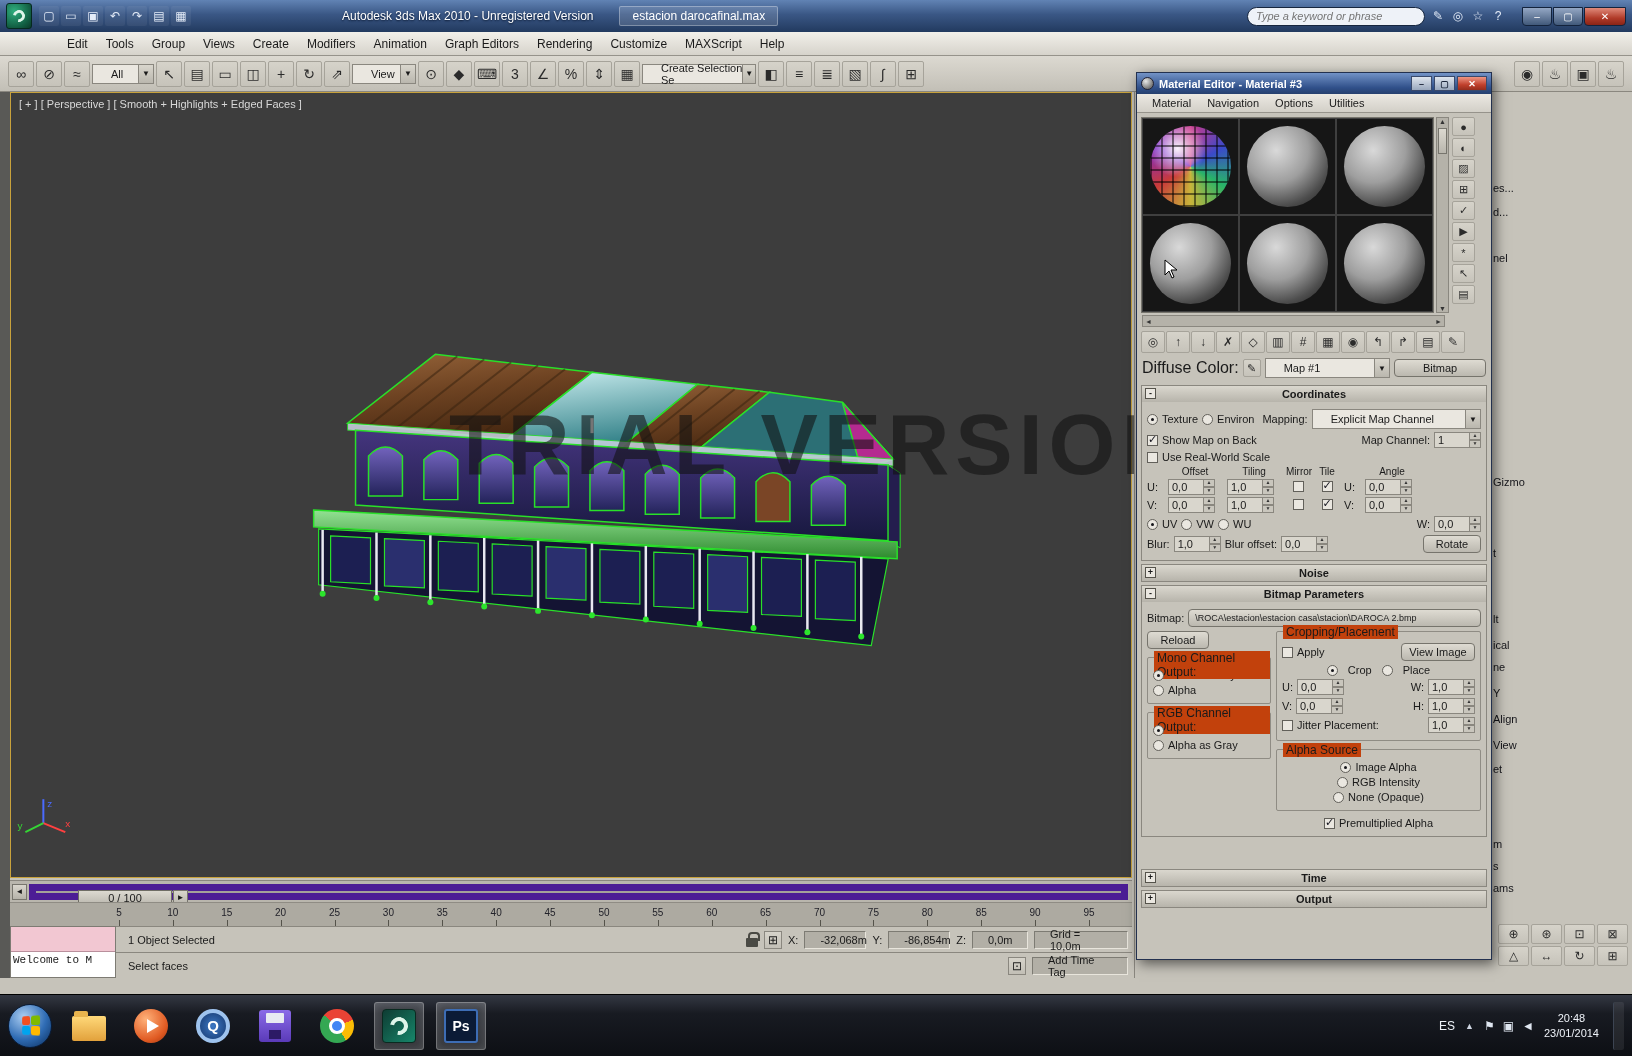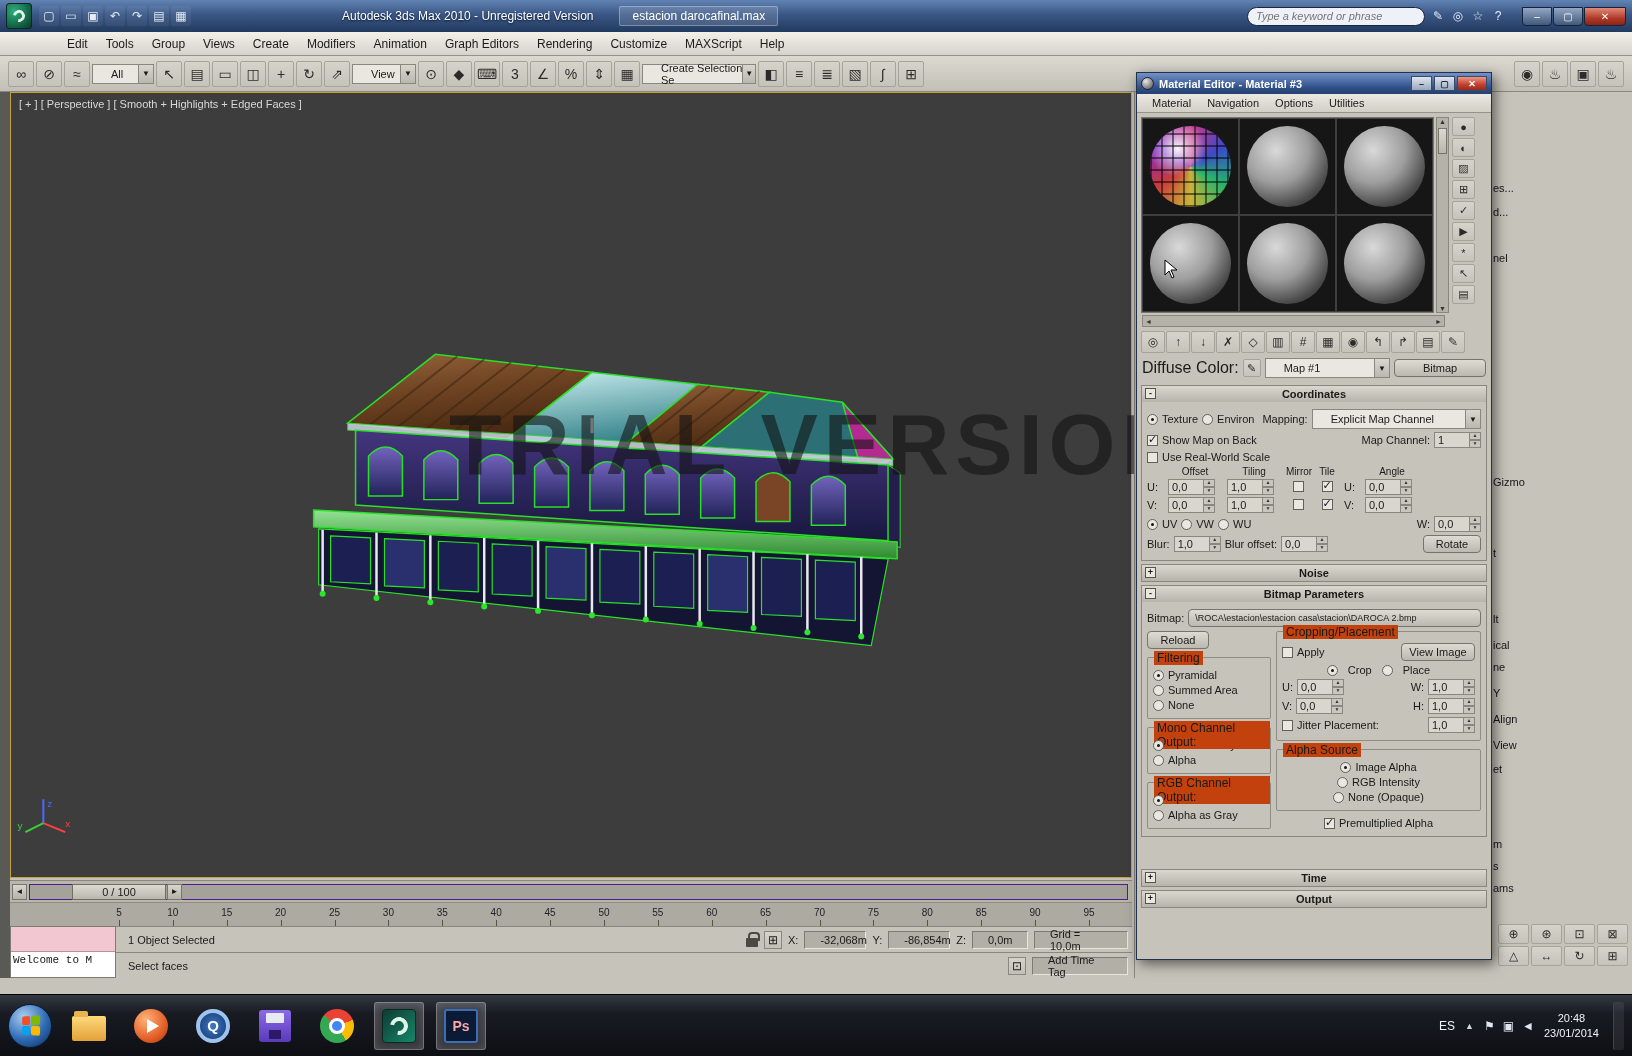--- a/index.html
+++ b/index.html
@@ -64,21 +64,21 @@
   .cp-frag { position:absolute; left:358px; font-size:11px; color:#15151a; white-space:nowrap; }
   .nav-cluster { position:absolute; right:4px; bottom:26px; display:grid;
     grid-template-columns:repeat(4,31px); grid-auto-rows:20px; gap:2px; }
   .nav-cluster .tbtn { width:31px; height:20px; font-size:12px; }
 
   
   .trackbar { position:absolute; top:880px; left:10px; width:1122px; height:22px;
     background:#b9b6ad; border-top:1px solid #8a877f; display:flex; align-items:center; padding:0 2px; z-index:2; }
   .tb-arrow { width:15px; height:16px; background:linear-gradient(#d8d5cc,#b5b2a9); border:1px solid #77756d;
     display:flex; align-items:center; justify-content:center; font-size:8px; }
-  .tb-track { flex:1; height:16px; margin:0 2px; background:#a5a299; border:1px solid #4c1d95; position:relative;padding-left:32px; }
+  .tb-track { flex:1; height:16px; margin:0 2px; background:#a5a299; border:7px solid #4c1d95; position:relative;padding-left:32px; }
   .time-handle { position:absolute; left:42px; top:-1px; width:94px; height:16px; text-align:center; line-height:15px;
     background:linear-gradient(#dcd9d0,#b9b6ad); border:1px solid #6f6d65; font-size:11px; }
   .time-handle-next { position:absolute; left:137px; top:-1px; width:15px; height:16px; background:linear-gradient(#d8d5cc,#b5b2a9);
     border:1px solid #77756d; display:flex; align-items:center; justify-content:center; font-size:8px; }
   .rulerbar { position:absolute; top:902px; left:10px; width:1122px; height:24px;
     background:#adaaa1; border-top:1px solid #8f8c84; display:flex; padding-left:82px; padding-right:16px; z-index:2; }
   .tick { flex:1; position:relative; text-align:center; font-size:10px; color:#22222a; padding-top:4px; }
   .tick::after { content:""; position:absolute; bottom:0; left:50%; width:1px; height:6px; background:#55534b; }
   .statusrow { position:absolute; left:10px; width:1122px; height:26px; background:#c6c3ba;
     border-top:1px solid #8a877f; display:flex; align-items:center; gap:6px; padding:0 4px 0 118px; z-index:2; }
@@ -174,21 +174,21 @@
   .ic-media i { width:0; height:0; border-left:12px solid #fff; border-top:7px solid transparent; border-bottom:7px solid transparent; margin-left:3px; }
   .ic-qt { width:34px; height:34px; border-radius:50%; border:4px solid #9ec3ee; background:radial-gradient(#3d78c4,#16386e); color:#fff; font-weight:bold; font-size:15px; display:flex; align-items:center; justify-content:center; }
   .ic-save { width:32px; height:32px; background:linear-gradient(#8a6ae8,#5a3ab8); border-radius:3px; position:relative; }
   .ic-save::before { content:""; position:absolute; top:3px; left:7px; width:18px; height:10px; background:#e8eaf2; border-radius:1px; }
   .ic-save::after { content:""; position:absolute; bottom:3px; left:10px; width:12px; height:9px; background:#2c1a66; }
   .ic-chrome { width:34px; height:34px; border-radius:50%; position:relative;
     background:conic-gradient(from -50deg, #ea4335 0 33%, #fbbc05 33% 55%, #34a853 55% 100%); }
   .ic-chrome::after { content:""; position:absolute; inset:9px; background:#4285f4; border:3px solid #fff; border-radius:50%; }
   .ic-max { width:34px; height:34px; border-radius:4px; background:linear-gradient(135deg,#0e3c33,#17866a); border:1px solid #0a2a20; position:relative; }
   .ic-max::after { content:""; position:absolute; inset:7px; border:4px solid #dff5ea; border-left-color:transparent; border-radius:50%; transform:rotate(-35deg); }
-  .ic-ps { width:34px; height:34px; border-radius:3px; background:#0b1b36; border:2px solid #3d6db5; color:#fca5a5; font-weight:bold; font-size:14px; display:flex; align-items:center; justify-content:center; }
+  .ic-ps { width:34px; height:34px; border-radius:3px; background:#0b1b36; border:2px solid #3d6db5; color:#ffffff; font-weight:bold; font-size:14px; display:flex; align-items:center; justify-content:center; }
   .tray { margin-left:auto; display:flex; align-items:center; gap:10px; }
   .tray .lang { font-size:12px; }
   .tray .chev { font-size:9px; color:#cfd6e2; }
   .tray-glyph { font-size:12px; color:#dfe6f0; }
   .clock { text-align:center; font-size:11px; line-height:1.35; }
   .show-desktop { width:11px; height:48px; margin-left:4px; background:rgba(255,255,255,.08); border-left:1px solid #3c4452; border-radius:2px; }
 
   .flex1 { flex:1; } .ml-auto { margin-left:auto; }
   .small-lbl { font-size:11px; white-space:nowrap; }
 </style>
@@ -724,35 +724,20 @@
       </div>
       <div class="rollout-body">
         <div class="crow">
           <span>Bitmap:</span>
           <span class="btn path-btn">\ROCA\estacion\estacion casa\stacion\DAROCA 2.bmp</span>
         </div>
         <div class="bp-cols">
           <div class="bp-left">
             <span class="btn" style="width:62px">Reload</span>
             <div class="group">
-              <span class="gtitle">Filtering</span>
-              <div class="crow">
-                  <span class="rd on"></span>
-                  <span>Pyramidal</span>
-                </div>
-              <div class="crow">
-                  <span class="rd"></span>
-                  <span>Summed Area</span>
-                </div>
-              <div class="crow">
-                  <span class="rd"></span>
-                  <span>None</span>
-                </div>
-            </div>
-            <div class="group">
               <span class="gtitle">Mono Channel Output:</span>
               <div class="crow">
                   <span class="rd on"></span>
                   <span>RGB Intensity</span>
                 </div>
               <div class="crow">
                   <span class="rd"></span>
                   <span>Alpha</span>
                 </div>
             </div>

